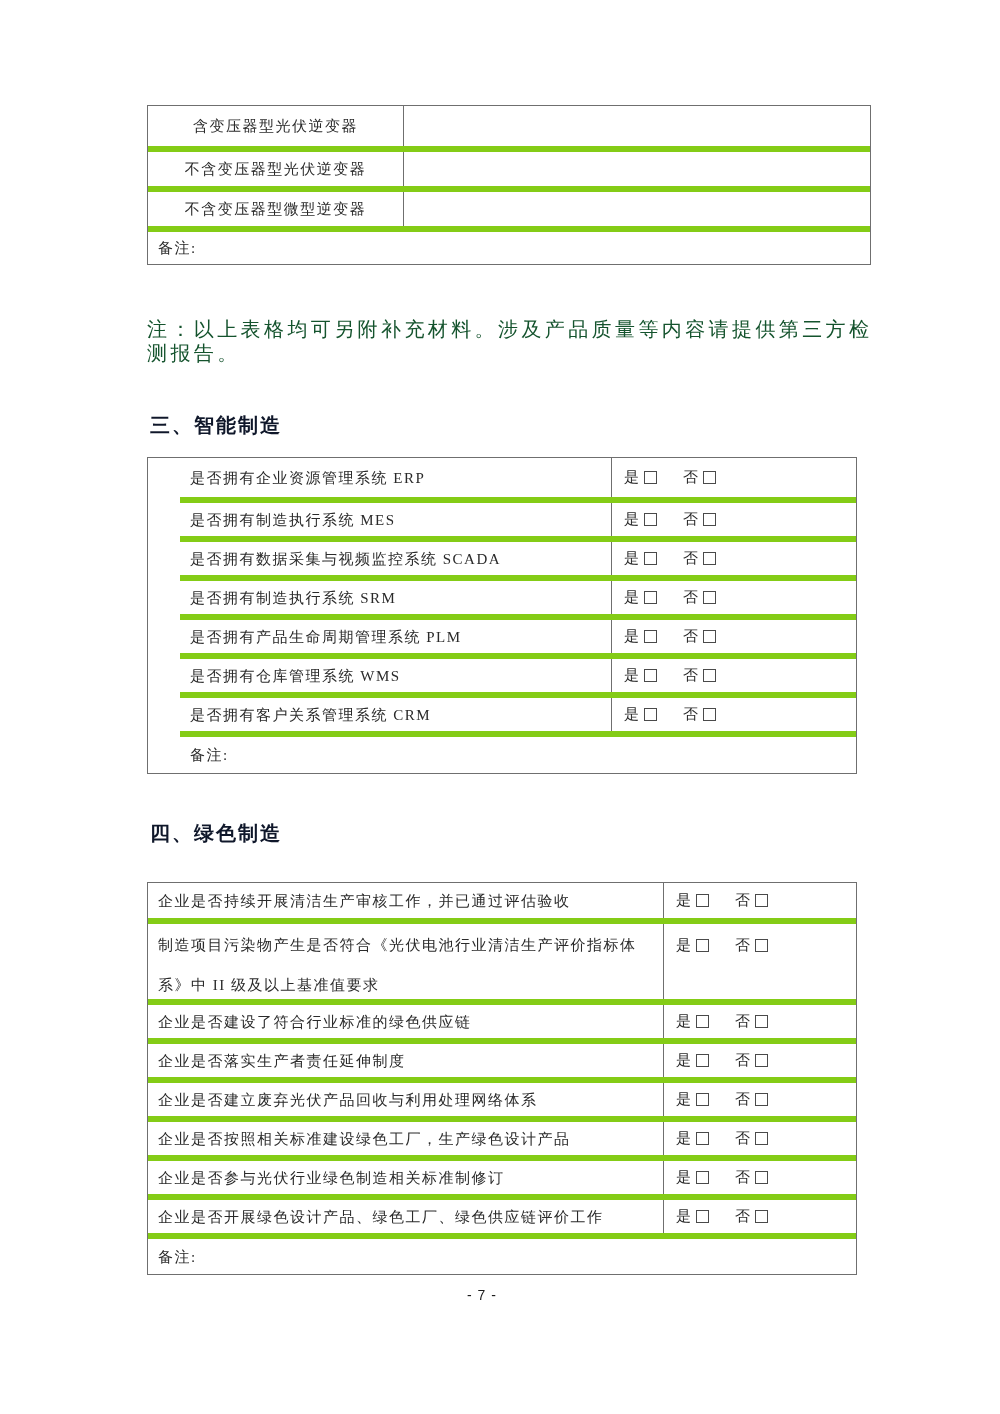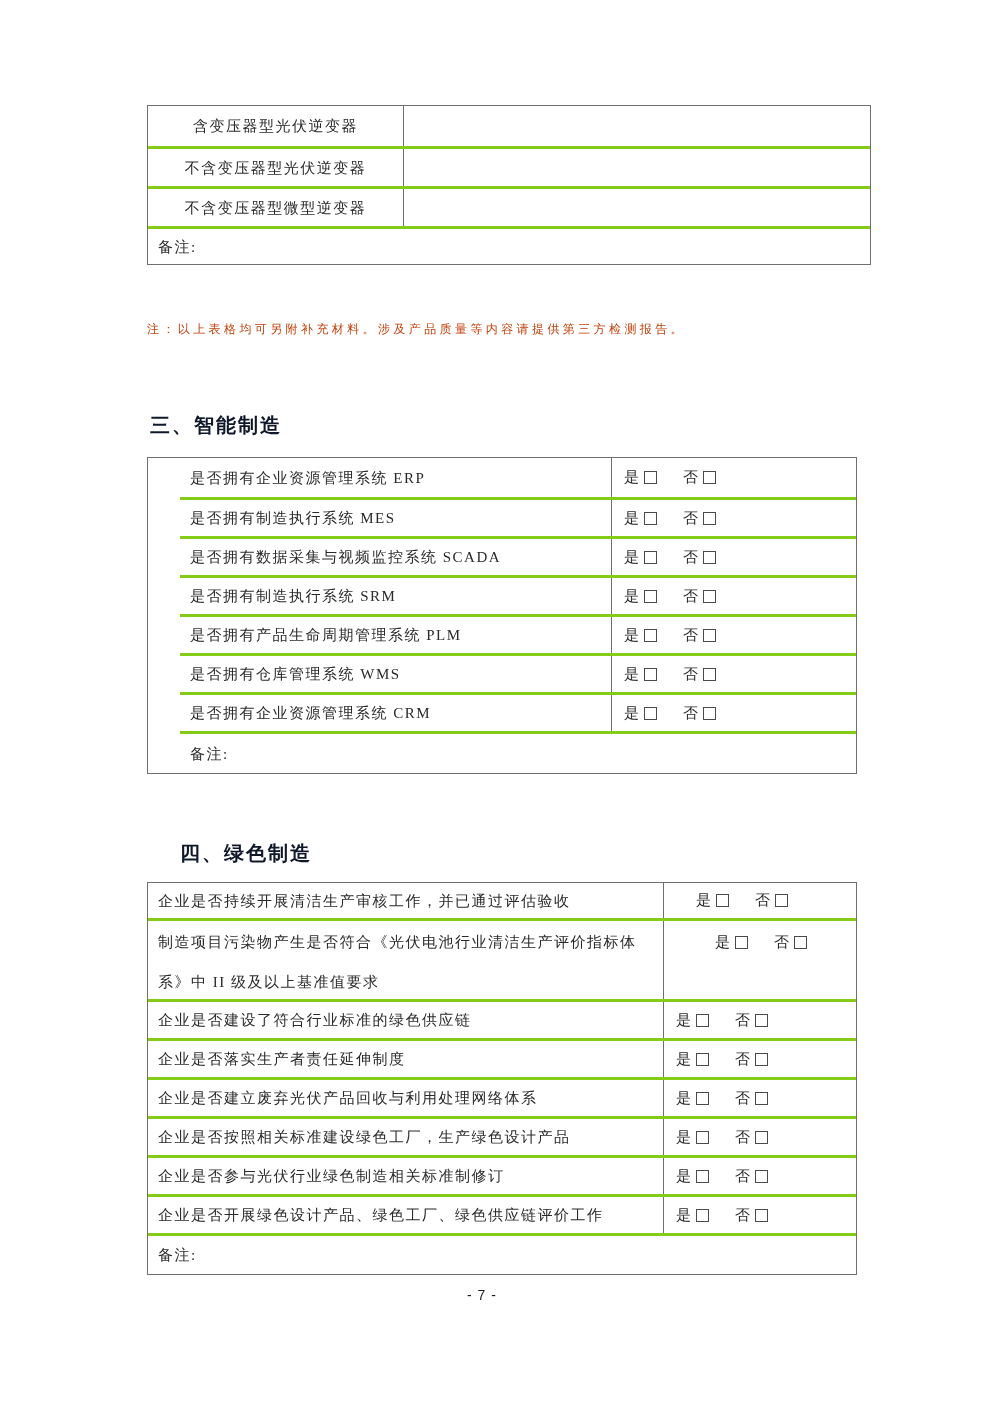--- a/index.html
+++ b/index.html
@@ -10,21 +10,21 @@
     background:#ffffff;
     font-family:"Liberation Serif","DejaVu Serif",serif;
     color:#2a2a2a;
     overflow:hidden;
   }
   .tbl {
     position:absolute;
     border:1px solid #6f6f6f;
     background:#fff;
   }
-  .tr { display:flex; border-top:3px solid #84cc16; align-items:center; }
+  .tr { display:flex; border-top:6px solid #84cc16; align-items:center; }
   .tr:first-child { border-top:none; }
   .td { height:100%; }
   .cell-text {
     font-size:15px;
     letter-spacing:1.5px;
     line-height:20px;
   }
   
   .product-tbl { left:147px; top:105px; width:724px; }
   .product-tbl .tr { height:40px; }
@@ -35,46 +35,46 @@
   }
   .product-tbl .input-td { flex:1; height:100%; }
   .product-tbl .remark-tr { height:38px; }
   .remark-td {
     flex:1; display:flex; align-items:center;
     padding-left:10px; height:100%;
   }
   
   .note {
     position:absolute; left:147px; top:317px; width:730px;
-    font-size:12px; letter-spacing:3.4px; line-height:24px;
-    color:#c2410c;
+    font-size:20px; letter-spacing:3.4px; line-height:24px;
+    color:#14532d;
   }
   
   .sec-heading {
     position:absolute; left:150px;
     font-family:"Liberation Sans","DejaVu Sans",sans-serif;
     font-weight:700; font-size:20px; letter-spacing:2px;
     color:#0f172a;
   }
   .h-sec3 { top:412px; }
-  .h-sec4 { top:840px;margin-left:30px; }
+  .h-sec4 { top:820px; }
   
   .q-tbl { left:147px; width:710px; }
   .t2 { top:457px;padding-left:32px; }
   .t3 { top:882px; }
   .q-td {
     border-right:1px solid #6f6f6f;
     display:flex; align-items:center;
     padding-left:10px; height:100%;
   }
   .t2 .q-td { width:432px; }
   .t3 .q-td { width:516px; }
   .t2 .tr, .t3 .tr { height:39px; }
-  .t3 .tr.r1 { height:35px;gap:20px; }
-  .t3 .tr.tall { height:81px; align-items:flex-end;gap:39px; }
+  .t3 .tr.r1 { height:35px; }
+  .t3 .tr.tall { height:81px; align-items:flex-end; }
   .t2 .remark-tr { height:42px; }
   .t3 .remark-tr { height:41px; }
   .yn-td {
     flex:1; display:flex; align-items:center;
     padding-left:12px; height:100%;
     font-size:15px; letter-spacing:1px;
   }
   .tall .q-td { display:block; padding-top:1px; }
   .tall .q-td .ln { display:block; line-height:40px; }
   .tall .yn-td { align-items:flex-start; line-height:40px; padding-top:1px; }
@@ -171,21 +171,21 @@
     <div class="tr">
       <div class="td q-td cell-text">是否拥有仓库管理系统 WMS</div>
       <div class="td yn-td">
           <span class="ynl">是</span>
           <span class="cb"></span>
           <span class="ynl no-group">否</span>
           <span class="cb"></span>
         </div>
     </div>
     <div class="tr">
-      <div class="td q-td cell-text">是否拥有企业资源管理系统 CRM</div>
+      <div class="td q-td cell-text">是否拥有客户关系管理系统 CRM</div>
       <div class="td yn-td">
           <span class="ynl">是</span>
           <span class="cb"></span>
           <span class="ynl no-group">否</span>
           <span class="cb"></span>
         </div>
     </div>
     <div class="tr remark-tr">
       <div class="td remark-td cell-text">备注:</div>
     </div>

